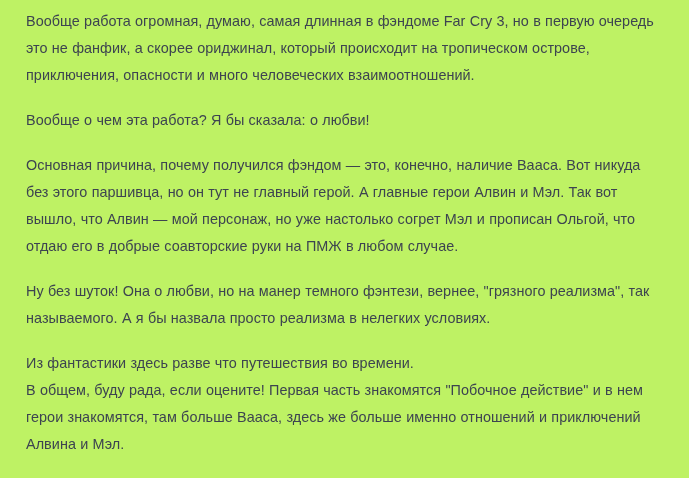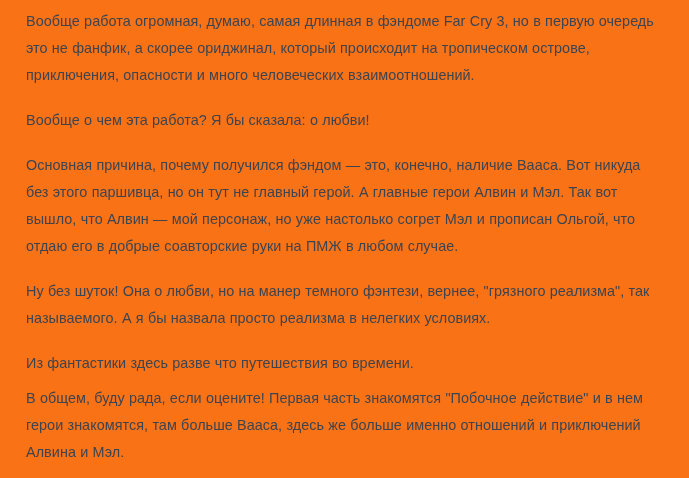--- a/index.html
+++ b/index.html
@@ -10,35 +10,35 @@
     width: 689px;
     height: 478px;
     background: #ffffff;
     font-family: "Liberation Sans", sans-serif;
     overflow: hidden;
   }
   #page {
     position: relative;
     width: 689px;
     height: 478px;
-    background: #f97316;
+    background: #bef264;
     box-sizing: border-box;
     padding: 8px 34px 0 26px;
   }
   .para {
     color: #3d4450;
     font-size: 14.4px;
     line-height: 27px;
     margin: 0 0 18px 0;
     text-align: left;
     letter-spacing: 0.05px;
     word-spacing: 0.2px;
   }
   .para.tight {
-    margin-bottom: 8px;
+    margin-bottom: 0;
   }
   .para:last-child {
     margin-bottom: 0;
   }
 </style>
 </head>
 <body>
 
 <div id="page">
   <p class="para">Вообще работа огромная, думаю, самая длинная в фэндоме Far Cry 3, но в первую очередь это не фанфик, а скорее ориджинал, который происходит на тропическом острове, приключения, опасности и много человеческих взаимоотношений.</p>

